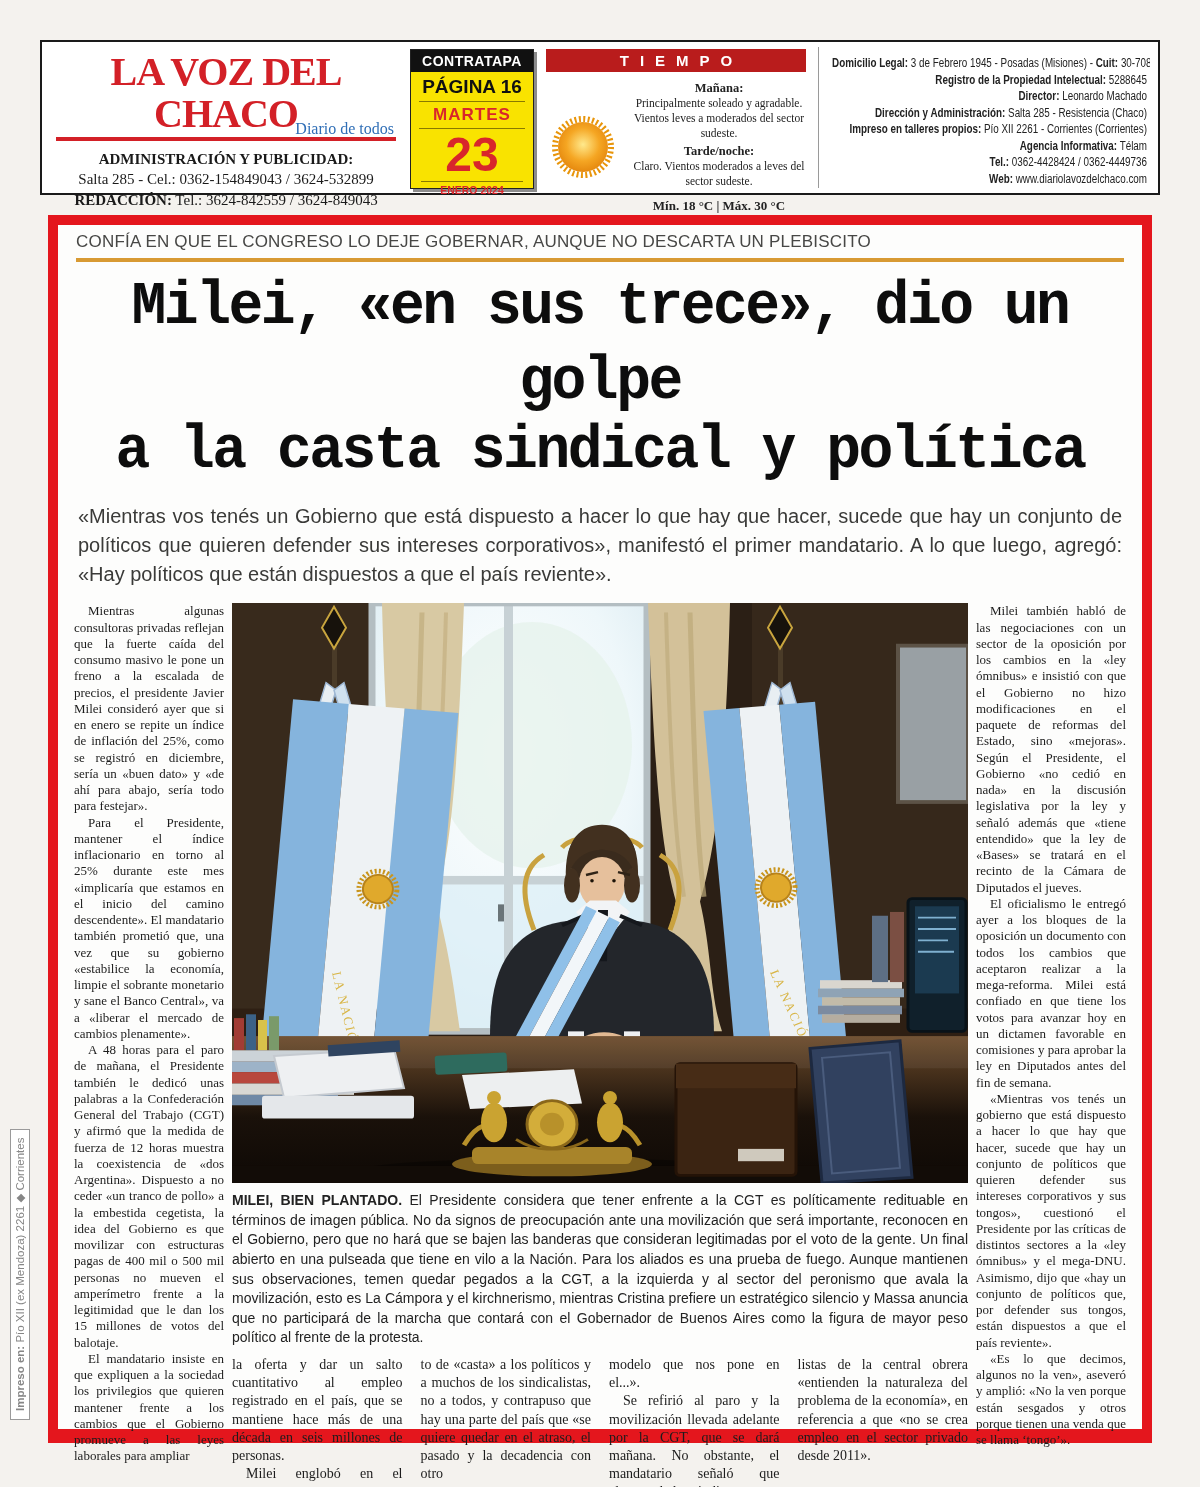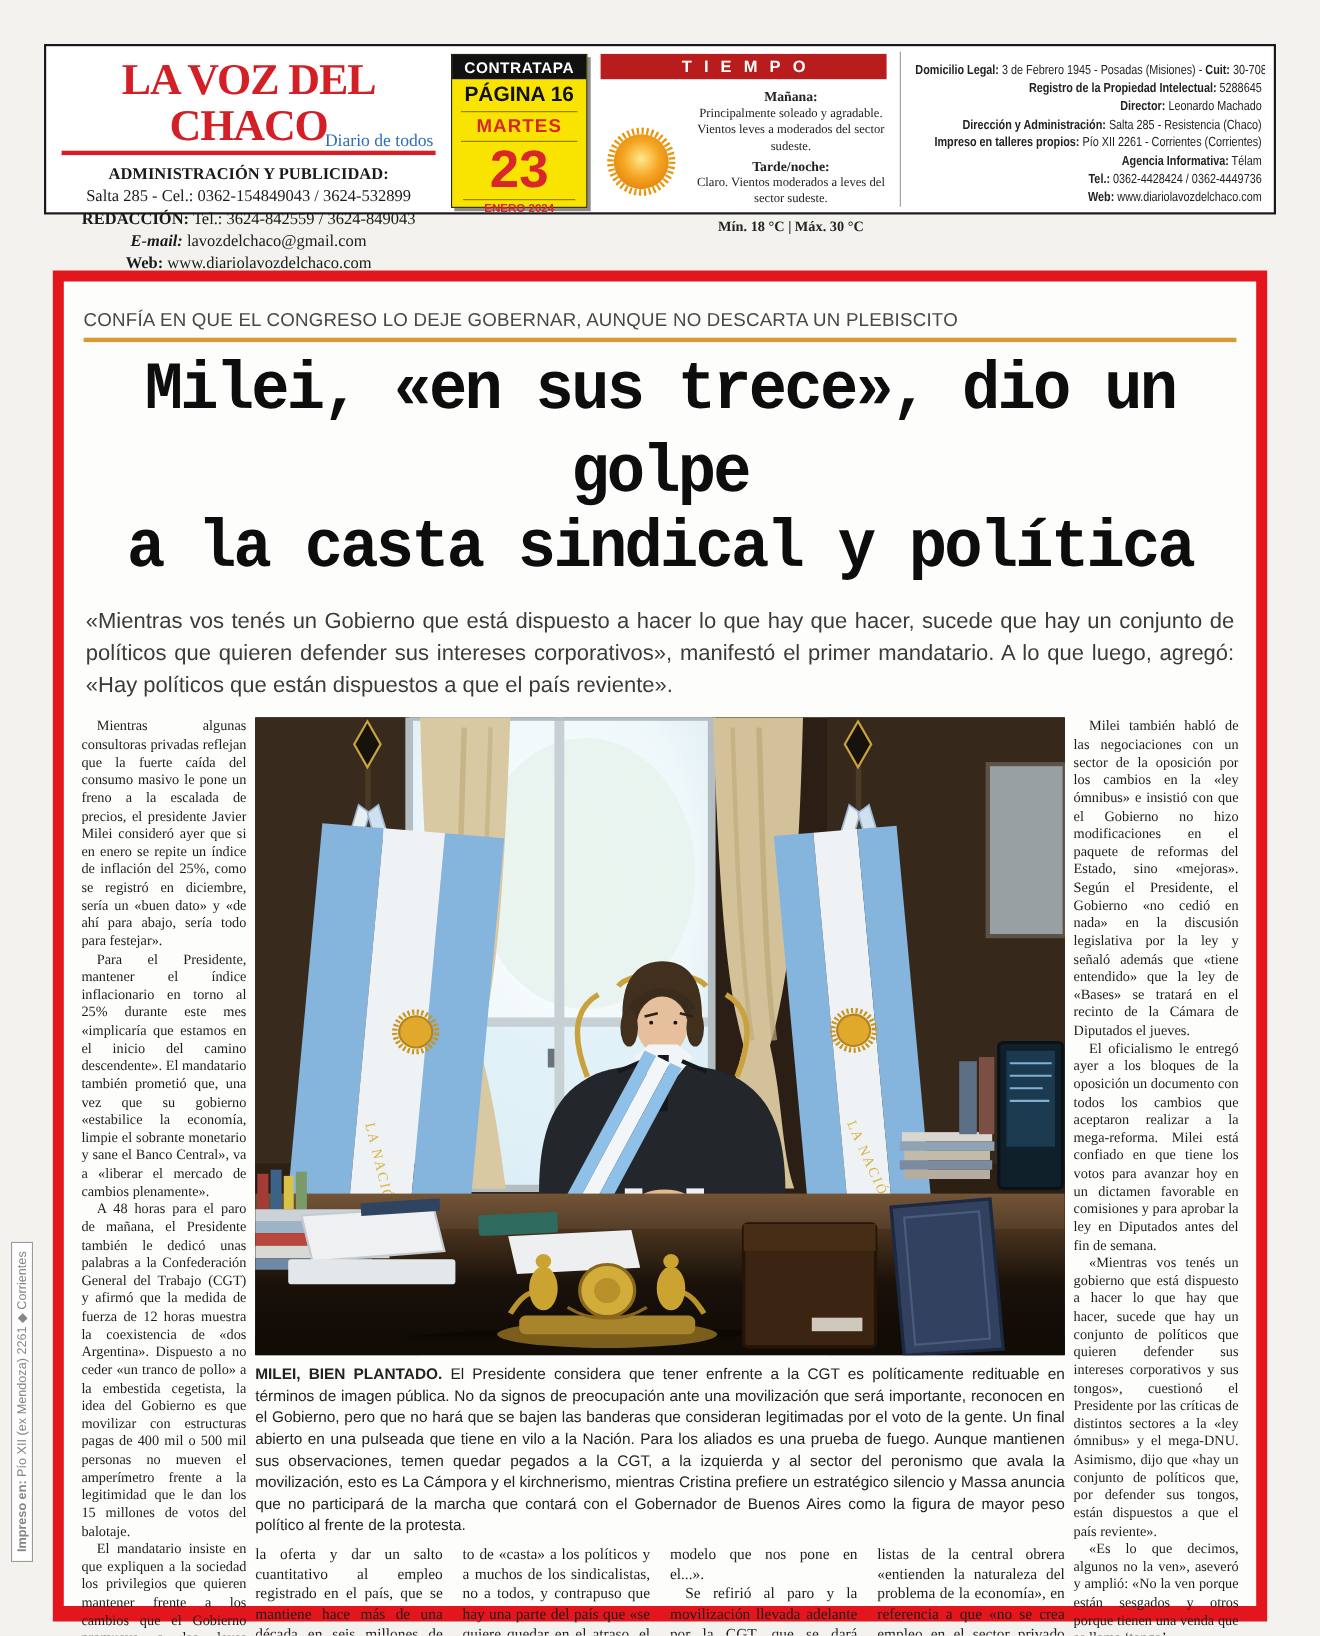--- a/index.html
+++ b/index.html
@@ -47,21 +47,21 @@
   .wx-minmax { font-weight:bold; font-size:13px; margin-top:9px; font-family:"Liberation Serif", serif; }
 
   
   .mh-legal { width:332px; border-left:1px solid #9a9a9a; padding:8px 4px 0 6px; overflow:hidden; }
   .legal-inner { width:384px; transform:scaleX(.82); transform-origin:100% 0; margin-left:-62px; }
   .legal-line { text-align:right; font-size:12px; line-height:1.38; color:#222; white-space:nowrap; }
   .legal-line b { font-weight:bold; }
 
   
   .frame { position:absolute; left:48px; top:215px; width:1104px; height:1228px;
-           border:10px solid #e4161d; border-bottom-width:14px; background:#fdfdfc; padding:21px 16px 0;margin-top:31px; }
+           border:10px solid #e4161d; border-bottom-width:14px; background:#fdfdfc; padding:3px 16px 0; }
   .kicker { font-size:17px; color:#474745; margin:4px 2px 6px; letter-spacing:.2px; }
   .kicker-rule { height:4px; background:#d89a33; margin:0 2px 12px; }
   .headline { text-align:center; font-weight:bold; font-size:58px; line-height:1.22;
               letter-spacing:-2.5px; color:#0d0d0d;font-family:Liberation Mono, monospace; }
   .headline span { display:inline-block; transform:scaleY(1.06); }
   .lede { margin:16px 4px 0; font-size:20px; line-height:1.45; color:#3a3a38; text-align:justify; }
 
   .cols { display:grid; grid-template-columns:150px 736px 150px; column-gap:8px; margin-top:14px;
           height:884px; overflow:hidden; }
   .scol { font-family:"Liberation Serif", serif; font-size:13px; line-height:1.25;

